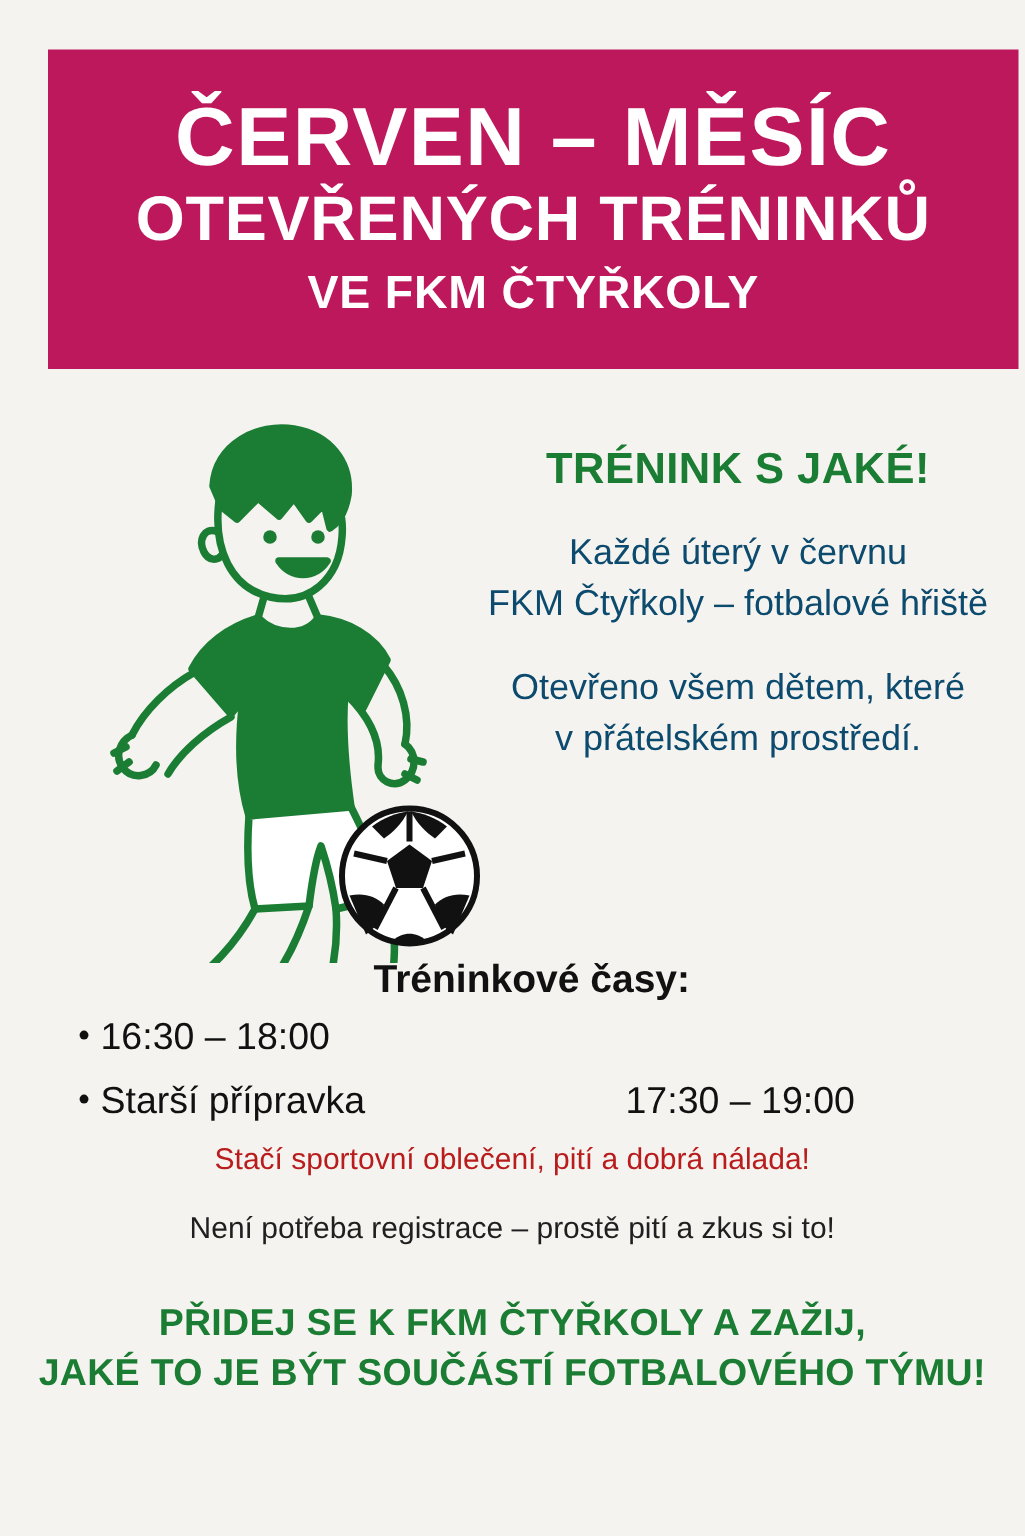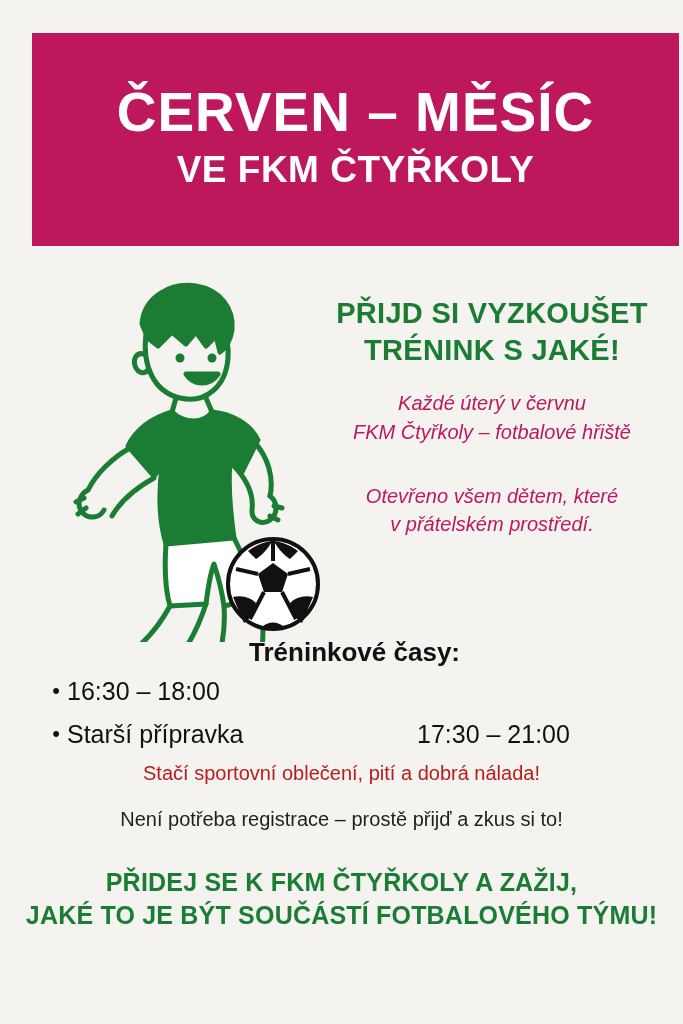--- a/index.html
+++ b/index.html
@@ -53,21 +53,21 @@
     font-size: 42px;
     letter-spacing: 0.5px;
     line-height: 1.12;
     text-align: center;
     white-space: nowrap;
     margin-top: 2px;
   }
   .header-line3 {
     color: #ffffff;
     font-weight: bold;
-    font-size: 37px;
+    font-size: 31px;
     letter-spacing: 0.5px;
     line-height: 1.15;
     text-align: center;
     white-space: nowrap;
     margin-top: 8px;
   }
 
   
   .illustration {
     position: absolute;
@@ -90,27 +90,26 @@
   }
   .headline {
     color: #1b7d33;
     font-weight: bold;
     font-size: 29px;
     line-height: 1.28;
     letter-spacing: 0.3px;
   }
   .para {
     margin-top: 20px;
-    font-size: 20px;
+    font-size: 24px;
     line-height: 1.42;
-    color: #be185d;
-    font-style: italic;
+    color: #0c4a6e;
   }
   .para.second {
-    margin-top: 36px;
+    margin-top: 22px;
   }
 
   
   .times-title {
     position: absolute;
     left: 0;
     top: 637px;
     width: 683px;
     text-align: center;
     font-weight: bold;
@@ -186,20 +185,21 @@
     letter-spacing: 0.2px;
   }
 </style>
 </head>
 <body>
 
 <div class="poster">
 
   <div class="header-banner">
     <div class="header-line1">ČERVEN – MĚSÍC</div>
+    <div class="header-line2">OTEVŘENÝCH TRÉNINKŮ</div>
     <div class="header-line3">VE FKM ČTYŘKOLY</div>
   </div>
 
   <div class="illustration">
     <svg width="300" height="380" viewBox="0 0 300 380" xmlns="http://www.w3.org/2000/svg">
       <g fill="none" stroke="#1b7d33" stroke-width="5" stroke-linecap="round" stroke-linejoin="round">
 
         <path d="M122 62 C124 34 152 20 176 24 C200 28 214 46 212 68
                  C210 80 206 86 200 90 L196 74 L186 84 L176 70 L166 82 L152 70 L138 84 L128 76 Z" fill="#1b7d33" stroke="#1b7d33"></path>
 
@@ -279,21 +279,20 @@
       <path d="M9 62 C18 60 26 62 32 68 C30 78 26 84 20 88" fill="#111111"></path>
       <path d="M89 62 C80 60 72 62 66 68 C68 78 72 84 78 88" fill="#111111"></path>
       <path d="M38 92 C44 86 54 86 60 92 C54 95 44 95 38 92" fill="#111111"></path>
       <path d="M24 16 C32 10 40 7 48 6 C44 14 38 20 32 24 C29 21 26 18 24 16" fill="#111111"></path>
       <path d="M74 16 C66 10 58 7 50 6 C54 14 60 20 66 24 C69 21 72 18 74 16" fill="#111111"></path>
     </svg>
   </div>
 
   <div class="right-col">
     <div class="headline">
-      <div>PŘIJD SI VYZKOUŠET</div>
       <div>TRÉNINK S JAKÉ!</div>
     </div>
     <div class="para">
       <div>Každé úterý v červnu</div>
       <div>FKM Čtyřkoly – fotbalové hřiště</div>
     </div>
     <div class="para second">
       <div>Otevřeno všem dětem, které</div>
       <div>v přátelském prostředí.</div>
     </div>
@@ -301,27 +300,27 @@
 
   <div class="times-title">Tréninkové časy:</div>
   <div class="times-list">
     <div class="time-row">
       <span class="bullet">•</span>
       <span class="time-value">16:30 – 18:00</span>
     </div>
     <div class="time-row">
       <span class="bullet">•</span>
       <span class="time-label">Starší přípravka</span>
-      <span class="time-value">17:30 – 21:00</span>
+      <span class="time-value">17:30 – 19:00</span>
     </div>
   </div>
 
   <div class="note1">Stačí sportovní oblečení, pití a dobrá nálada!</div>
   <div class="note2">
-    <span class="bold">Není potřeba registrace</span><span> – prostě přijď a zkus si to!</span>
+    <span class="bold">Není potřeba registrace</span><span> – prostě pití a zkus si to!</span>
   </div>
 
   <div class="footer">
     <div>PŘIDEJ SE K FKM ČTYŘKOLY A ZAŽIJ,</div>
     <div>JAKÉ TO JE BÝT SOUČÁSTÍ FOTBALOVÉHO TÝMU!</div>
   </div>
 
 </div>
 
 </body></html>

